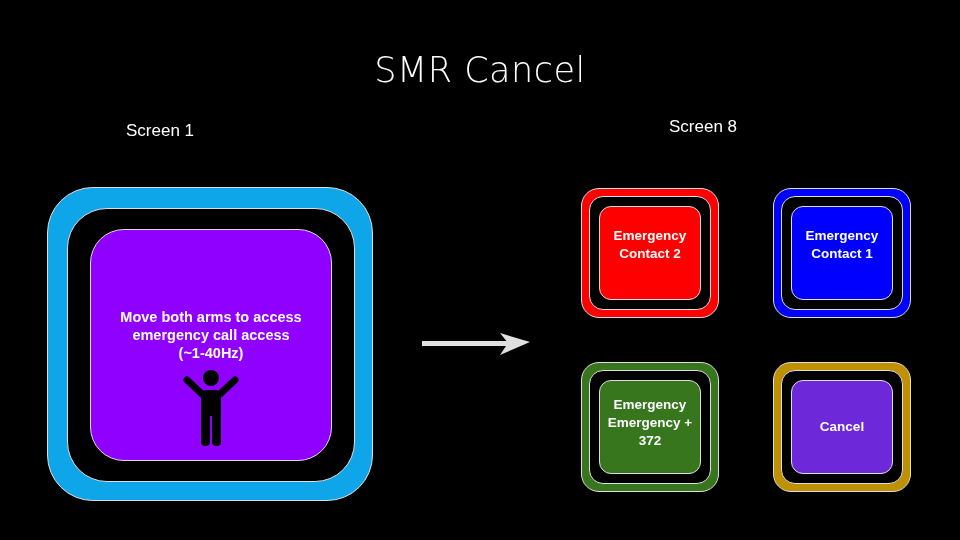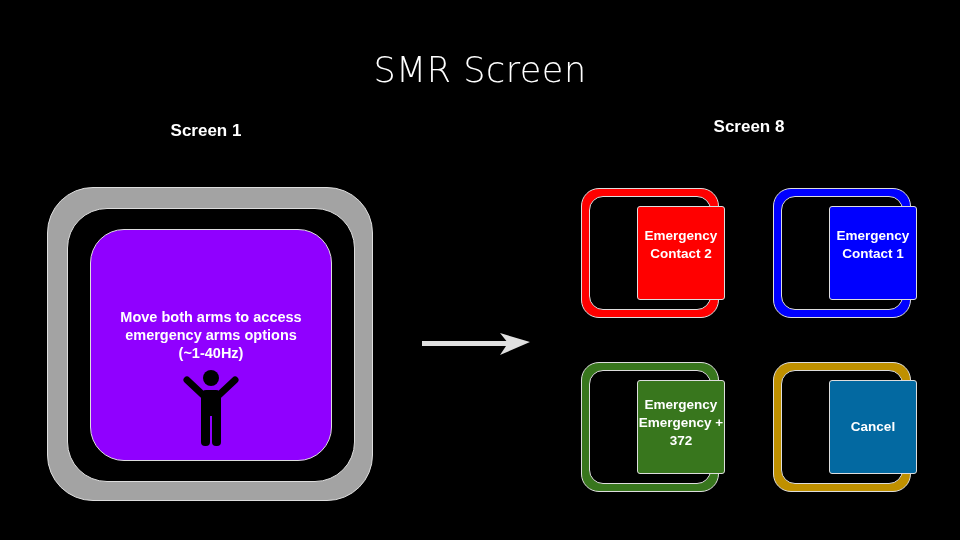--- a/index.html
+++ b/index.html
@@ -1,64 +1,64 @@
 <!DOCTYPE html>
 <html><head>
   <meta charset="utf-8">
   <style>
     html, body { margin: 0; padding: 0; background: #000; }
     body { width: 960px; height: 540px; position: relative; overflow: hidden;
            font-family: "Liberation Sans", sans-serif; color: #fff; }
     .title { position: absolute; left: 0; width: 960px; top: 50px; text-align: center;
              font-family: "DejaVu Sans", sans-serif; font-weight: 300; font-size: 35px;
              letter-spacing: 0.5px; color: #fff; }
-    .screen-label { position: absolute; font-weight: bold; font-size: 17px; color: #fff; text-align: center; width: 160px; }
+    .screen-label { position: absolute; font-weight: normal; font-size: 17px; color: #fff; width: 160px; }
     #label1 { left: 126px; top: 121px; }
     #label2 { left: 669px; top: 117px; }
 
     .card { position: absolute; box-sizing: border-box; border: 1px solid #ddd; }
     .ring { position: absolute; box-sizing: border-box; background: #000; border: 1px solid #ddd; }
     .inner { position: absolute; box-sizing: border-box; border: 1px solid #ddd;
              display: flex; align-items: center; justify-content: center; text-align: center;
              font-weight: bold; color: #fff; }
 
     
     #s1 { left: 47px; top: 187px; width: 326px; height: 314px; border-radius: 46px; }
     #s1 .ring { left: 19px; top: 20px; width: 288px; height: 274px; border-radius: 40px; }
     #s1 .inner { left: 22px; top: 20px; width: 242px; height: 232px; border-radius: 34px;
                  flex-direction: column; justify-content: flex-start; padding-top: 78px; font-size: 14.5px; line-height: 18px; }
     #s1 .figure { margin-top: 6px; }
 
     
     .small { width: 138px; height: 130px; border-radius: 18px; }
     .small .ring { left: 7px; top: 7px; width: 122px; height: 114px; border-radius: 14px; }
-    .small .inner { left: 9px; top: 9px; width: 88px; height: 94px; border-radius: 3px;
-                    align-items: flex-start; padding-top: 20px; font-size: 13.5px; line-height: 18px; margin-left: 38px; }
+    .small .inner { left: 9px; top: 9px; width: 102px; height: 94px; border-radius: 12px;
+                    align-items: flex-start; padding-top: 20px; font-size: 13.5px; line-height: 18px; }
     .small .inner.center { align-items: center; padding-top: 0; }
     #c1 { left: 581px; top: 188px; }
     #c2 { left: 773px; top: 188px; }
     #c3 { left: 581px; top: 362px; }
     #c4 { left: 773px; top: 362px; }
     #c3 .inner { padding-top: 15px; }
 
     #arrow { position: absolute; left: 420px; top: 333px; }
   </style>
 </head>
 <body>
 
-<div class="title">SMR Screen</div>
+<div class="title">SMR Cancel</div>
 
 <div class="screen-label" id="label1">Screen 1</div>
 <div class="screen-label" id="label2">Screen 8</div>
 
-<div class="card" id="s1" style="background:#a3a3a3;">
+<div class="card" id="s1" style="background:#0ea5e9;">
   <div class="ring">
     <div class="inner" style="background:#9000ff;">
       <div>Move both arms to access</div>
-      <div>emergency arms options</div>
+      <div>emergency call access</div>
       <div>(~1-40Hz)</div>
       <svg class="figure" width="60" height="82" viewBox="0 0 60 82">
         <circle cx="30" cy="10" r="8" fill="#000"></circle>
         <path d="M6 12 L22 27" stroke="#000" stroke-width="7" stroke-linecap="round"></path>
         <path d="M54 12 L38 27" stroke="#000" stroke-width="7" stroke-linecap="round"></path>
         <rect x="20" y="22" width="20" height="26" rx="5" fill="#000"></rect>
         <rect x="20" y="40" width="9" height="38" rx="4" fill="#000"></rect>
         <rect x="31" y="40" width="9" height="38" rx="4" fill="#000"></rect>
       </svg>
     </div>
@@ -99,17 +99,17 @@
         <div>Emergency</div>
         <div>Emergency +</div>
         <div>372</div>
       </div>
     </div>
   </div>
 </div>
 
 <div class="card small" id="c4" style="background:#bf9000;">
   <div class="ring">
-    <div class="inner center" style="background:#0369a1;">
+    <div class="inner center" style="background:#6d28d9;">
       <div>Cancel</div>
     </div>
   </div>
 </div>
 
 </body></html>

